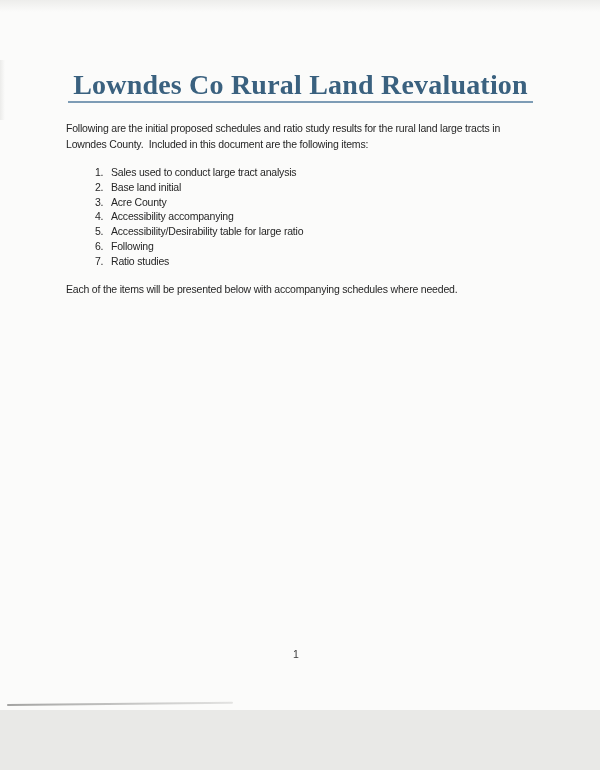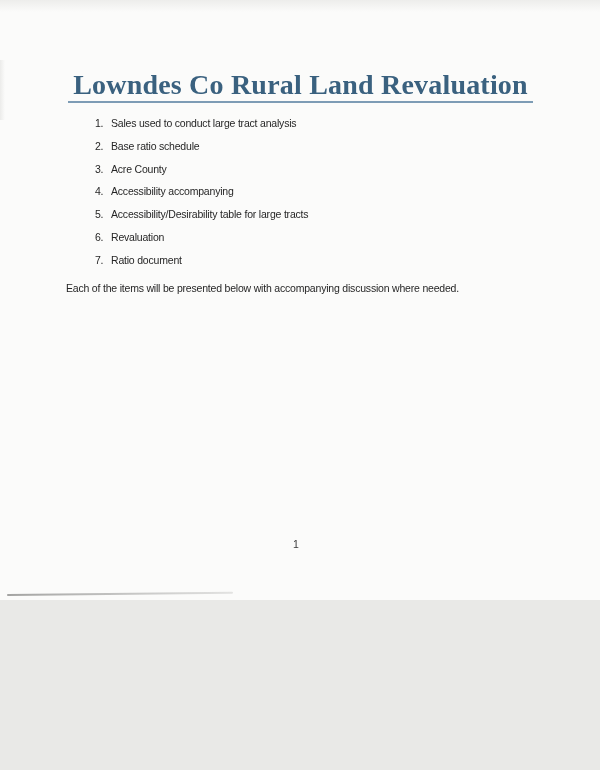--- a/index.html
+++ b/index.html
@@ -3,21 +3,21 @@
 <meta charset="utf-8">
 <style>
   html, body { margin: 0; padding: 0; }
   body {
     width: 600px; height: 770px;
     background: #e9e9e7;
     font-family: "Liberation Sans", sans-serif;
   }
   .scan-page {
     position: relative;
-    width: 600px; height: 600px;
+    width: 600px; height: 710px;
     background: #fbfbfa;
     overflow: hidden;
     color: #262626;
   }
   
   .edge-top {
     position: absolute; top: 0; left: 0; right: 0; height: 12px;
     background: linear-gradient(180deg, rgba(205,205,201,0.30), rgba(205,205,201,0));
     pointer-events: none;
   }
@@ -58,21 +58,20 @@
   }
   ol.item-list {
     margin: 13px 0 0 0;
     padding: 0 0 0 40px;
     font-size: 10.5px;
     letter-spacing: -0.2px;
   }
   ol.item-list li {
     line-height: 14.8px;
     padding-left: 5px;
-    margin-top: 8px;
   }
   .closing {
     margin: 12px 0 0 0;
     font-size: 10.5px;
     line-height: 16px;
     letter-spacing: -0.2px;
   }
   .page-number {
     position: absolute;
     left: 0; right: 8px;
@@ -89,28 +88,29 @@
   <div class="edge-top"></div>
   <div class="edge-left"></div>
   <div class="edge-shadow-bl"></div>
 
   <div class="content">
 
     <h1 class="title-block">
       <span class="title-line">Lowndes Co Rural Land Revaluation</span>
     </h1>
 
+    <p class="intro">Following are the initial proposed schedules and ratio study results for the rural land large tracts in Lowndes County.  Included in this document are the following items:</p>
 
     <ol class="item-list">
       <li>Sales used to conduct large tract analysis</li>
-      <li>Base ratio schedule</li>
+      <li>Base land initial</li>
       <li>Acre County</li>
       <li>Accessibility accompanying</li>
-      <li>Accessibility/Desirability table for large tracts</li>
-      <li>Revaluation</li>
-      <li>Ratio document</li>
+      <li>Accessibility/Desirability table for large ratio</li>
+      <li>Following</li>
+      <li>Ratio studies</li>
     </ol>
 
-    <p class="closing">Each of the items will be presented below with accompanying discussion where needed.</p>
+    <p class="closing">Each of the items will be presented below with accompanying schedules where needed.</p>
   </div>
 
   <div class="page-number">1</div>
 </div>
 
 </body></html>

